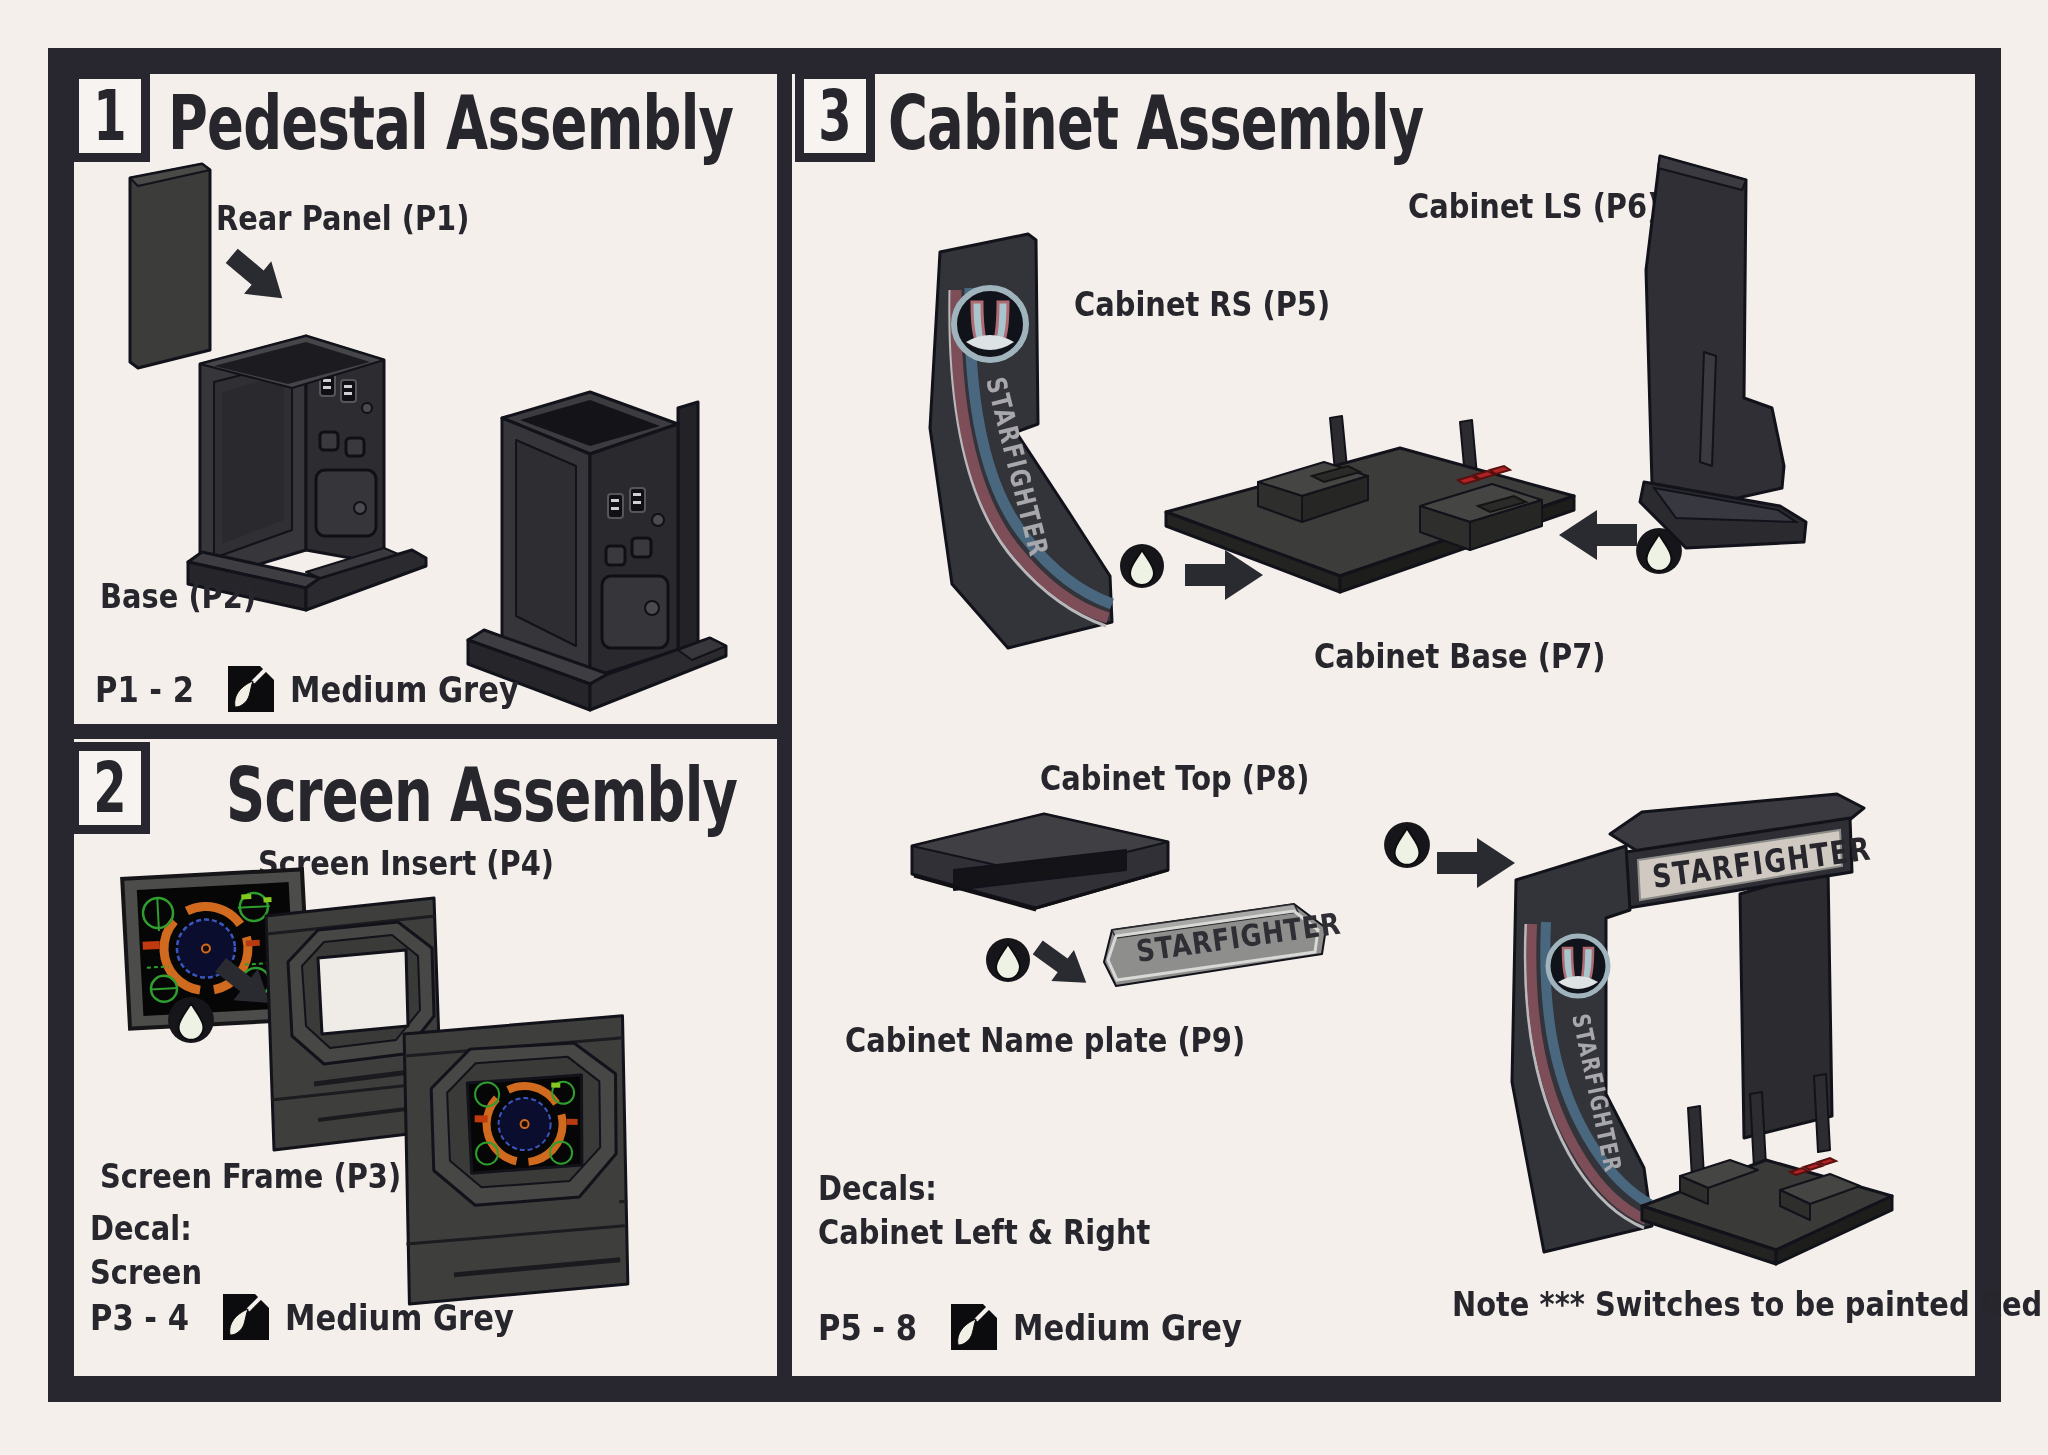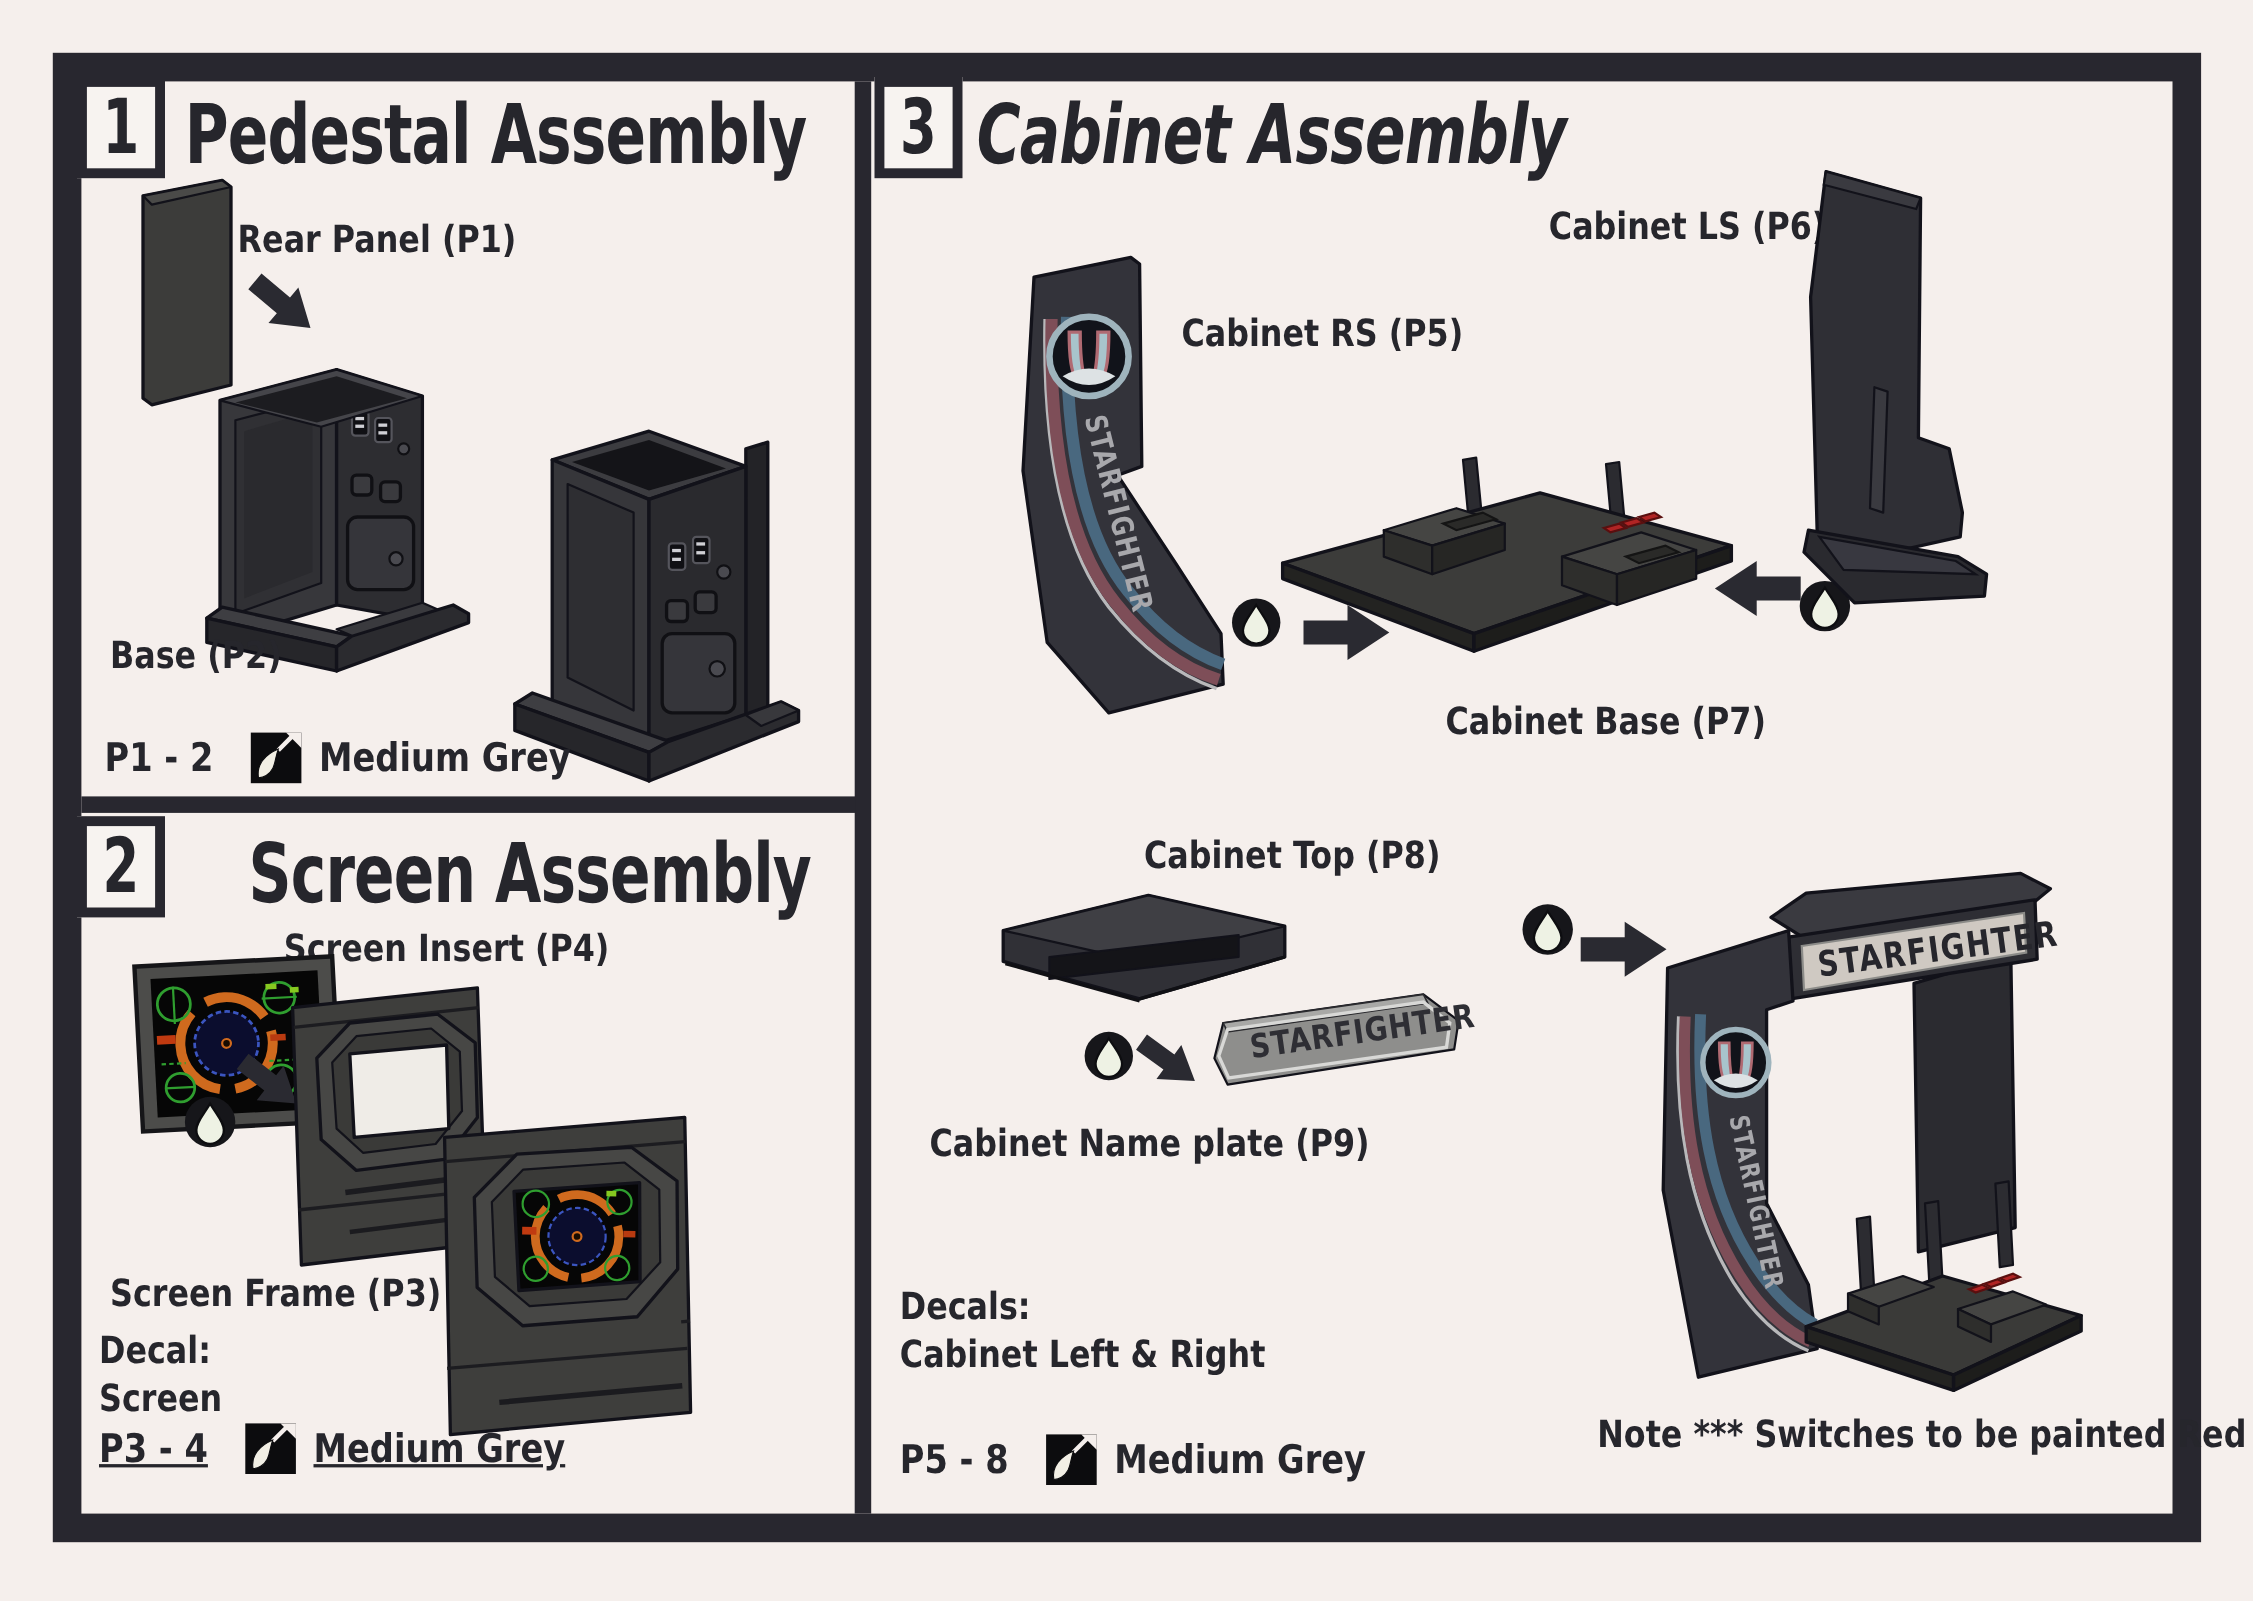--- a/index.html
+++ b/index.html
@@ -189,21 +189,21 @@
   <line x1="62" y1="232" x2="174" y2="218" stroke="#1b1b1f" stroke-width="4"></line>
 </svg>
 
 <div class="abs lbl" style="left:100px;top:1156px;">
   <span>Screen Frame (P3)</span>
 </div>
 <div class="abs note-lines" style="left:90px;top:1208px;">
   <div class="lbl"><span>Decal:</span></div>
   <div class="lbl"><span>Screen</span></div>
 </div>
-<div class="abs paint-note" style="left:90px;top:1294px;text-decoration:underline;">
+<div class="abs paint-note" style="left:90px;top:1294px;">
   <span class="pn-txt">P3 - 4</span>
   <svg width="46" height="46" viewBox="0 0 46 46">
     <rect width="46" height="46" fill="#0c0c0e"></rect>
     <polygon points="32,0 46,0 46,14" fill="#f5efec"></polygon>
     <line x1="25" y1="16" x2="38" y2="3" stroke="#f5efec" stroke-width="4"></line>
     <path d="M7,41 C5,29 13,20 25,15 C21,26 23,33 14,39 C11,41 8,41 7,41 Z" fill="#f2efe4" stroke="#0c0c0e" stroke-width="1"></path>
   </svg>
   <span class="pn-txt">Medium Grey</span>
 </div>
 
@@ -225,21 +225,21 @@
   <rect x="84" y="114" width="13" height="7" fill="#c03a10"></rect>
   <rect x="176" y="116" width="11" height="6" fill="#b83a10"></rect>
   <rect x="160" y="80" width="9" height="5" fill="#86c820"></rect>
   <line x1="230" y1="198" x2="238" y2="197" stroke="#1c1c20" stroke-width="3"></line>
   <line x1="66" y1="274" x2="232" y2="256" stroke="#1b1b1f" stroke-width="5"></line>
 </svg>
 
 <div class="abs numbox" style="left:795px;top:70px;">
   <span>3</span>
 </div>
-<div class="abs sec-title" style="left:888px;top:80px;font-style:italic;">
+<div class="abs sec-title" style="left:888px;top:80px;">
   <span>Cabinet Assembly</span>
 </div>
 
 <div class="abs lbl" style="left:1408px;top:186px;">
   <span>Cabinet LS (P6)</span>
 </div>
 <div class="abs lbl" style="left:1074px;top:284px;">
   <span>Cabinet RS (P5)</span>
 </div>
 

